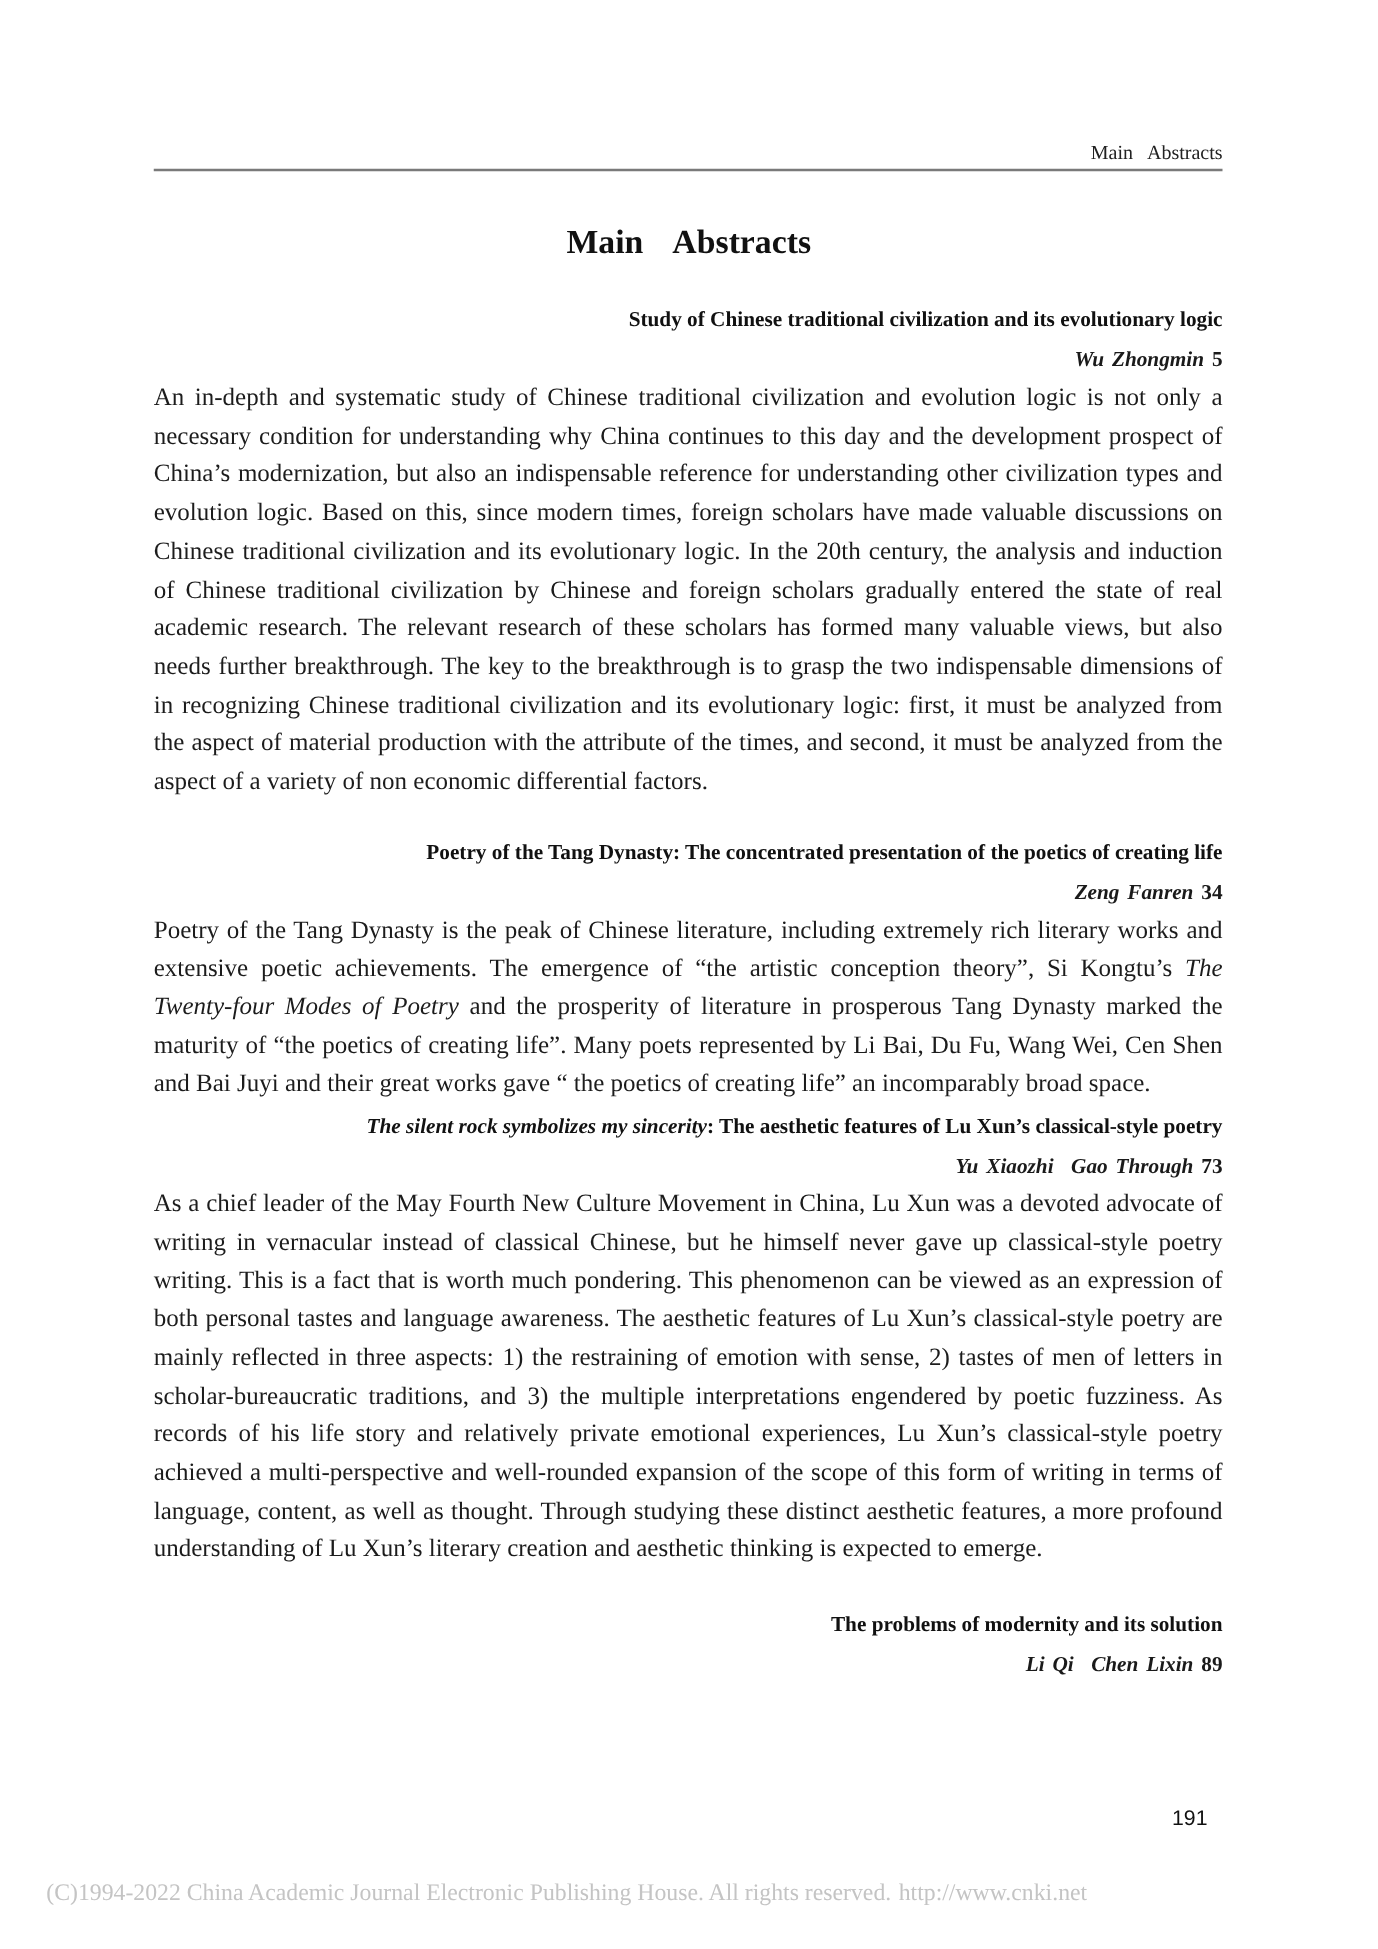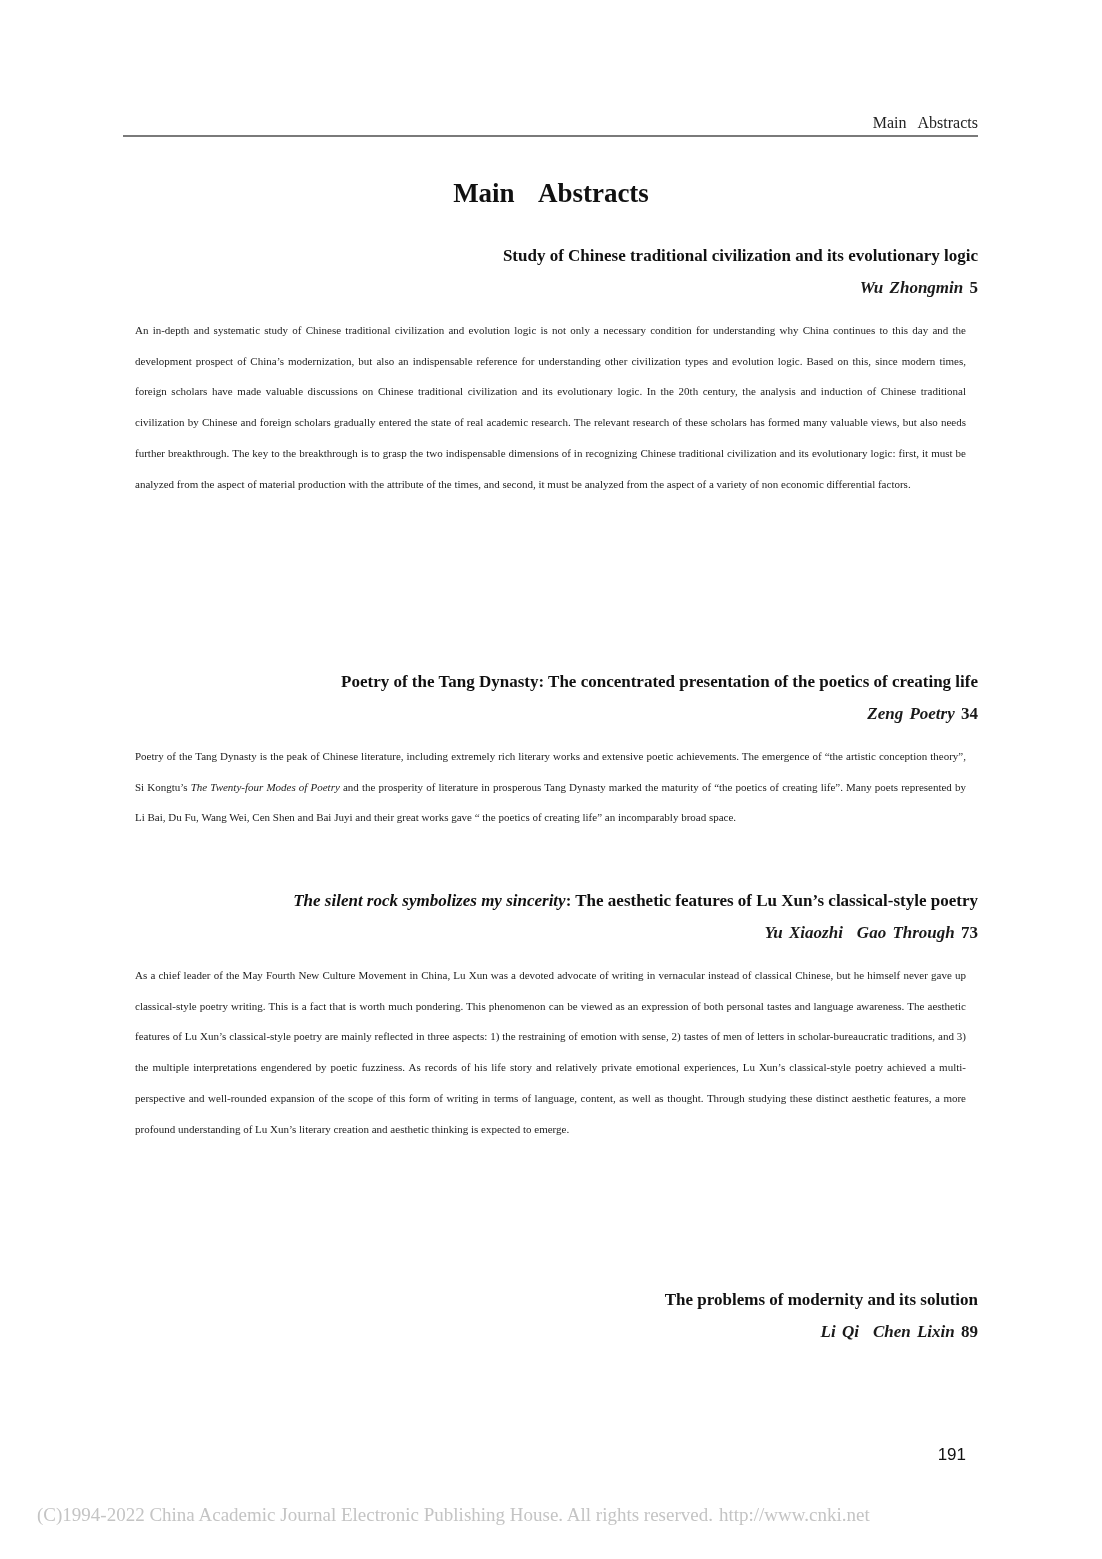--- a/index.html
+++ b/index.html
@@ -10,21 +10,21 @@
   .rule { position: absolute; top: 135px; left: 123px; width: 855px; height: 2px; background: #7a7a7a; }
   .page-title { position: absolute; top: 178px; left: 0; width: 1102px; text-align: center;
                 font-size: 27px; font-weight: bold; word-spacing: 18px; color: #111; }
   .content { position: absolute; left: 123px; width: 855px; }
   .article-title { font-size: 17px; font-weight: bold; color: #111; line-height: 26px; margin: 0; text-align: right; }
   .article-title em { font-style: italic; }
   .authors { text-align: right; font-style: italic; font-size: 17px; line-height: 30px; margin-top: 4px;
              word-spacing: 2px; font-weight: bold; }
   .authors .page-num { font-style: normal; }
   .authors .sep { display: inline-block; width: 14px; }
-  .abstract { font-size: 11px; line-height: 30.7px; text-align: justify; margin: 12px; color: #1c1c1c; }
+  .abstract { font-size: 20px; line-height: 30.7px; text-align: justify; margin: 0; color: #1c1c1c; }
   .abstract em { font-style: italic; }
   .page-number { position: absolute; top: 1416px; right: 136px; font-family: "Liberation Sans", sans-serif;
                  font-size: 17px; color: #111; margin-top: 29px; }
   .footer { position: absolute; top: 1504px; left: 37px; font-size: 19px; color: #c4c4c4; white-space: nowrap; }
   .footer .url { margin-left: 6px; }
 </style>
 </head>
 <body>
 
 <div class="running-head">Main Abstracts</div>
@@ -36,21 +36,21 @@
   <div class="authors">
     <span>Wu Zhongmin</span>
     <span class="page-num">5</span>
   </div>
   <p class="abstract">An in-depth and systematic study of Chinese traditional civilization and evolution logic is not only a necessary condition for understanding why China continues to this day and the development prospect of China’s modernization, but also an indispensable reference for understanding other civilization types and evolution logic. Based on this, since modern times, foreign scholars have made valuable discussions on Chinese traditional civilization and its evolutionary logic. In the 20th century, the analysis and induction of Chinese traditional civilization by Chinese and foreign scholars gradually entered the state of real academic research. The relevant research of these scholars has formed many valuable views, but also needs further breakthrough. The key to the breakthrough is to grasp the two indispensable dimensions of in recognizing Chinese traditional civilization and its evolutionary logic: first, it must be analyzed from the aspect of material production with the attribute of the times, and second, it must be analyzed from the aspect of a variety of non economic differential factors.</p>
 </section>
 
 <section class="content" style="top:669px;">
   <h2 class="article-title">Poetry of the Tang Dynasty: The concentrated presentation of the poetics of creating life</h2>
   <div class="authors">
-    <span>Zeng Poetry</span>
+    <span>Zeng Fanren</span>
     <span class="page-num">34</span>
   </div>
   <p class="abstract"><span>Poetry of the Tang Dynasty is the peak of Chinese literature, including extremely rich literary works and extensive poetic achievements. The emergence of “the artistic conception theory”, Si Kongtu’s </span><em>The Twenty-four Modes of Poetry</em><span> and the prosperity of literature in prosperous Tang Dynasty marked the maturity of “the poetics of creating life”. Many poets represented by Li Bai, Du Fu, Wang Wei, Cen Shen and Bai Juyi and their great works gave “ the poetics of creating life” an incomparably broad space.</span></p>
 </section>
 
 <section class="content" style="top:888px;">
   <h2 class="article-title"><em>The silent rock symbolizes my sincerity</em><span>: The aesthetic features of Lu Xun’s classical-style poetry</span></h2>
   <div class="authors">
     <span>Yu Xiaozhi</span><span class="sep"></span><span>Gao Through</span>
     <span class="page-num">73</span>

